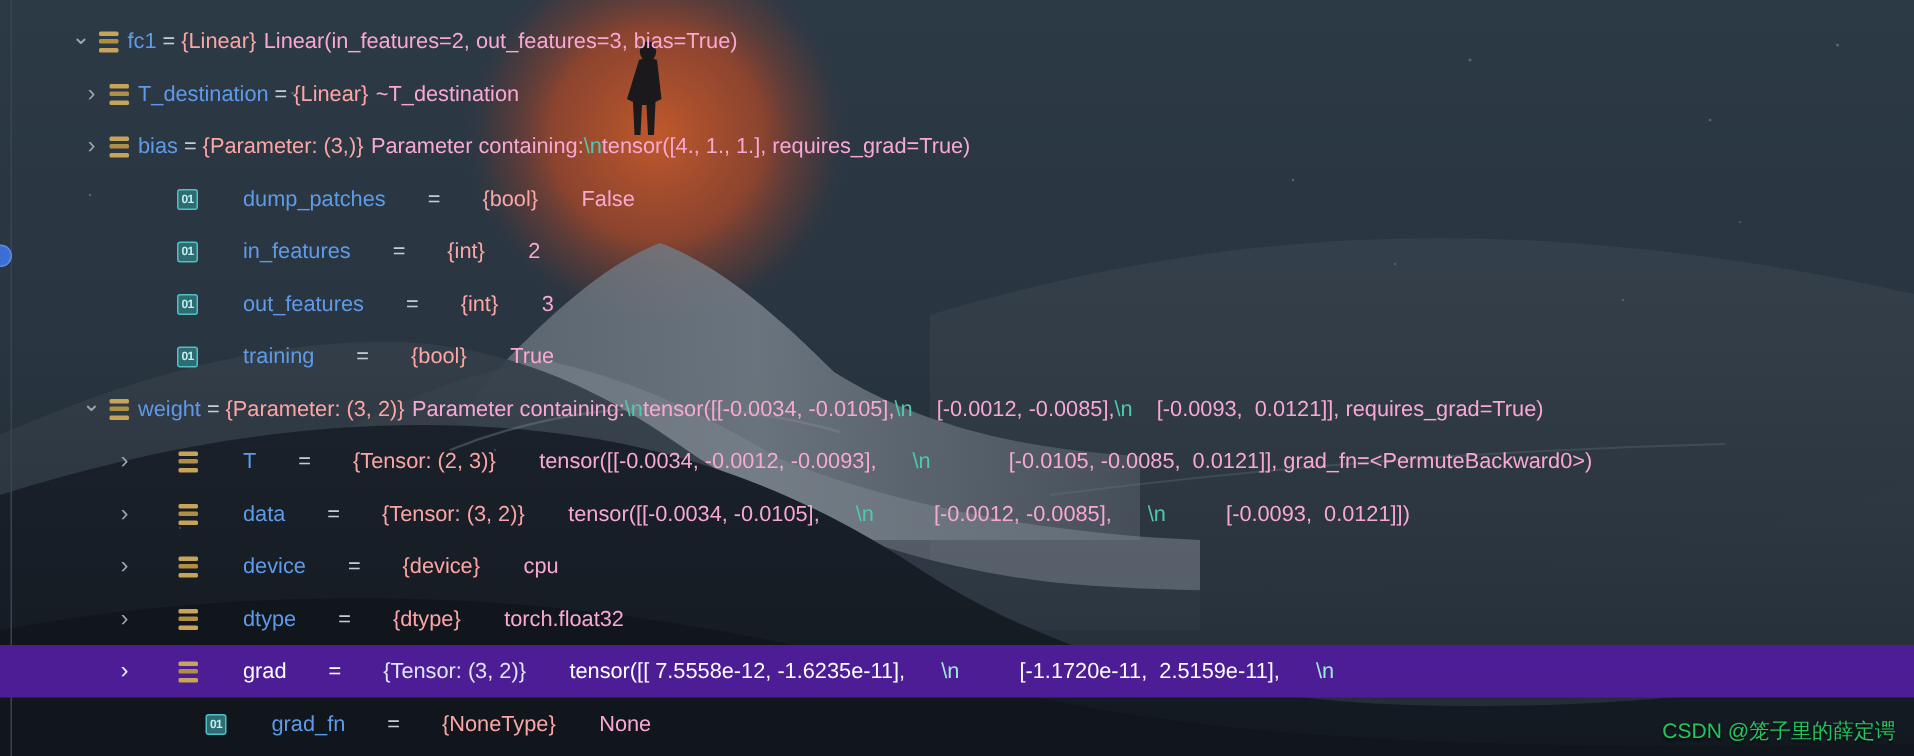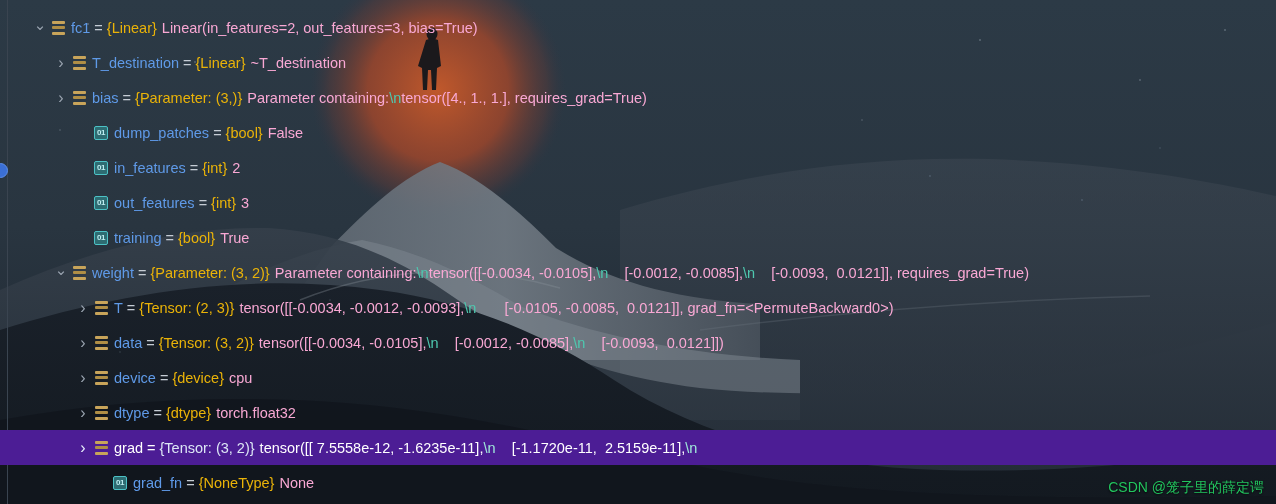--- a/index.html
+++ b/index.html
@@ -66,43 +66,43 @@
     flex:0 0 14px; width:14px; height:14px;
     margin:0 6px 0 4px;
     background:#2e6c72; border:1px solid #4cc2c6; border-radius:2px;
     color:#bfeff2; font-size:8px; font-weight:bold;
     line-height:12px; text-align:center; letter-spacing:-0.5px;
     font-family:"Liberation Sans", sans-serif;
   }
 
   .vname  { color:#5f9ae8; }
   .veq    { color:#c5ccd4; padding:0 4px; }
-  .vtype  { color:#eab308; }
+  .vtype  { color:#fca5a5; }
   .vval   { color:#f9a8d4; padding-left:5px; }
   .esc    { color:#4ec9b0; }
 
   .row.selected .vname,
   .row.selected .veq,
   .row.selected .vval { color:#ffffff; }
   .row.selected .vtype { color:#dce6f5; }
   .row.selected .esc   { color:#9fe8da; }
   .row.selected .twisty { color:#e6eefb; }
 
   
   .watermark {
     position:absolute; right:12px; bottom:7px; z-index:6;
     color:#22c55e; font-size:14px;
     font-family:"Liberation Sans", sans-serif;
     text-shadow:0 1px 2px rgba(0,0,0,.75);
   }
 
   
-  .ind0 { padding-left:33px; }
+  .ind0 { padding-left:47px; }
   .ind1 { padding-left:54px; }
-  .ind2 { padding-left:76px; }
+  .ind2 { padding-left:76px;gap:24px; }
 </style>
 </head>
 <body>
 
 <svg id="bg" width="1276" height="504" viewBox="0 0 1276 504" preserveAspectRatio="none">
   <defs>
     <linearGradient id="sky" x1="0" y1="0" x2="0" y2="1">
       <stop offset="0" stop-color="#2c3a46"></stop>
       <stop offset="0.45" stop-color="#293540"></stop>
       <stop offset="1" stop-color="#1c242e"></stop>

